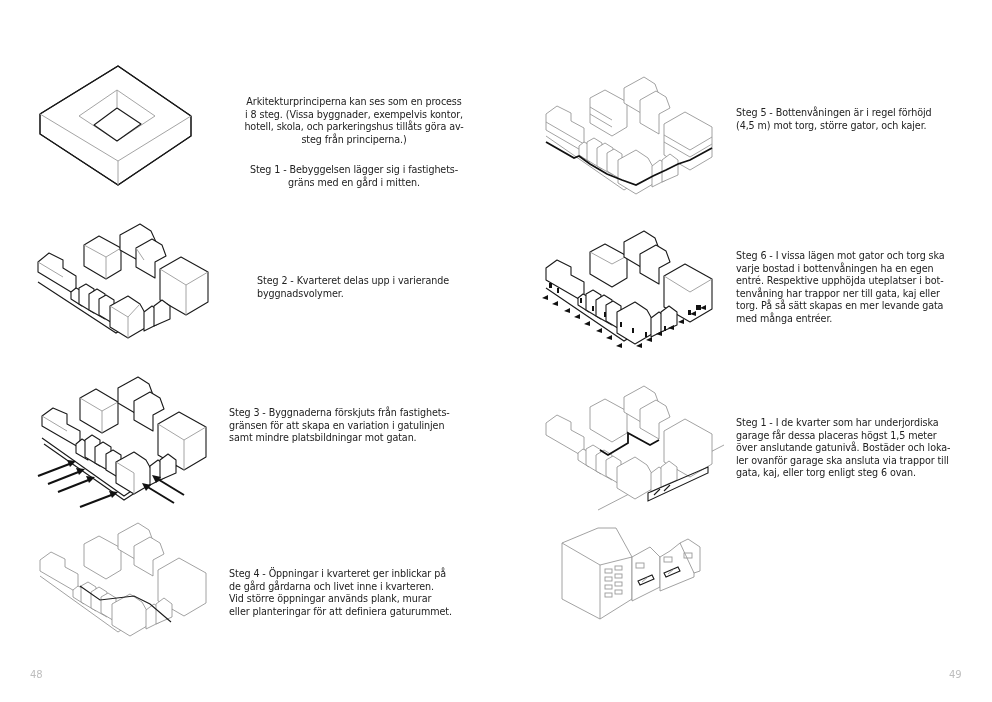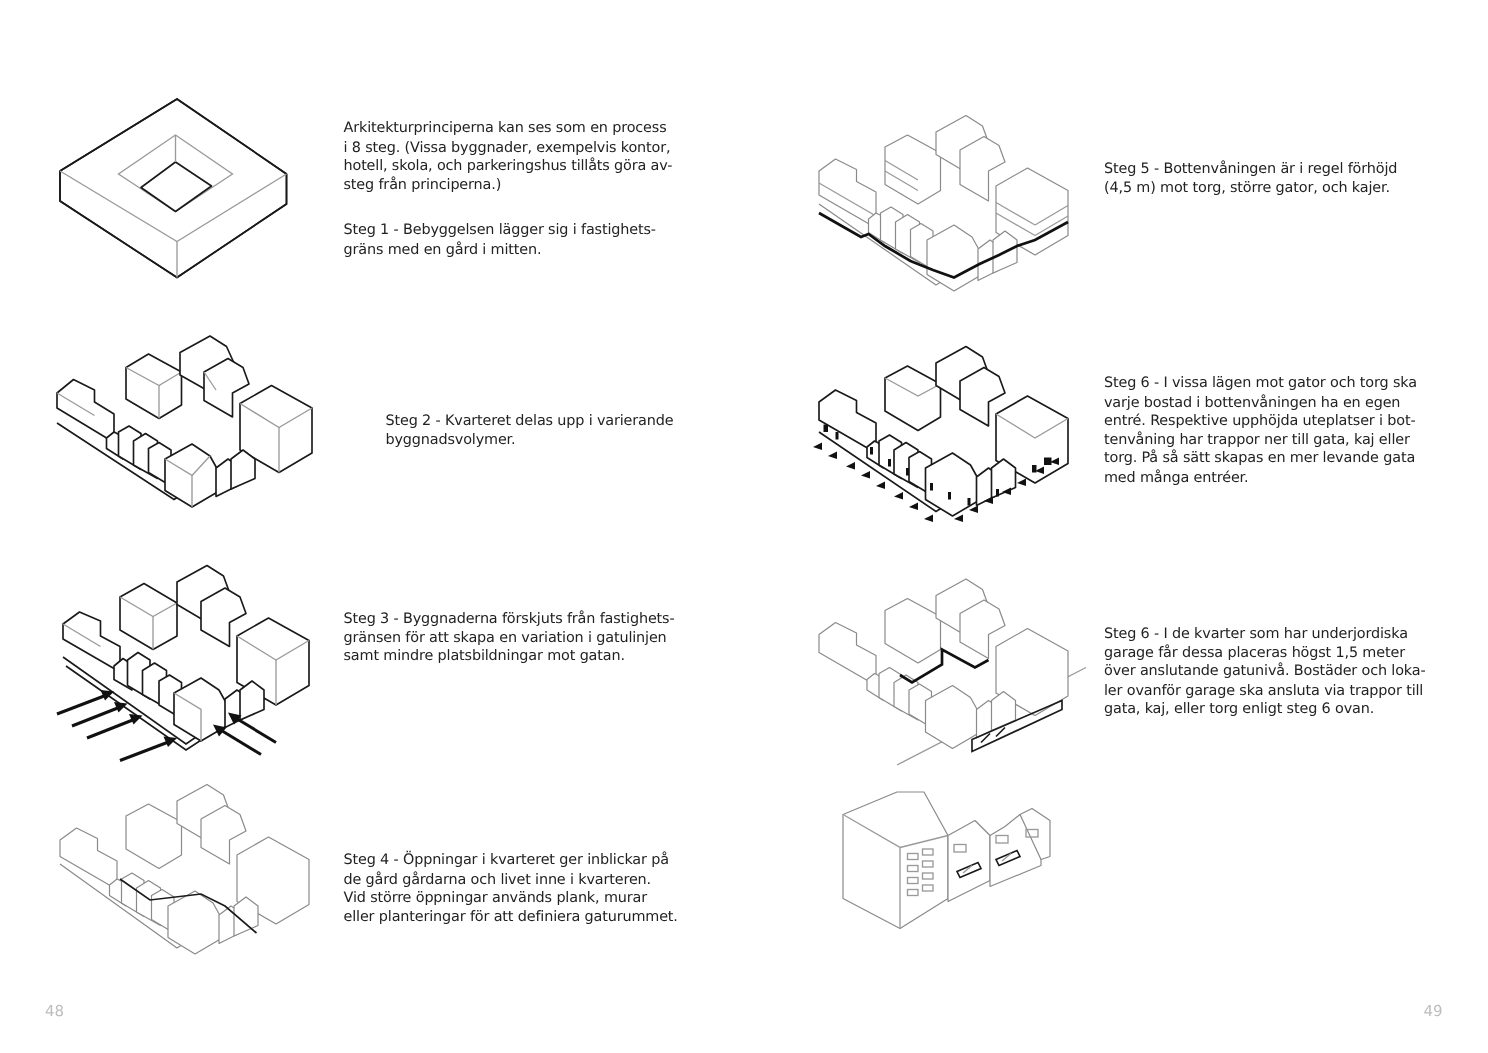--- a/index.html
+++ b/index.html
@@ -39,21 +39,21 @@
         <polyline class="ln" points="153,52 153,72 80,121 2,70 2,50"></polyline>
         <polyline class="g" points="2,50 80,97 153,52"></polyline>
         <line class="g" x1="80" y1="97" x2="80" y2="121"></line>
 
         <polygon class="g" points="79,26 117,52 79,77 41,52"></polygon>
 
         <polygon class="k" points="79,44 103,60 79,77 56,61"></polygon>
         <line class="g" x1="79" y1="26" x2="79" y2="44"></line>
       </svg>
     </div>
-    <div class="txt" style="left:229px; top:80px; width:250px;">
+    <div class="txt" style="left:229px; top:96px; width:250px;text-align:center;">
       <p>
         <span>Arkitekturprinciperna kan ses som en process</span><br>
         <span>i 8 steg. (Vissa byggnader, exempelvis kontor,</span><br>
         <span>hotell, skola, och parkeringshus tillåts göra av-</span><br>
         <span>steg från principerna.)</span>
       </p>
       <p>
         <span>Steg 1 - Bebyggelsen lägger sig i fastighets-</span><br>
         <span>gräns med en gård i mitten.</span>
       </p>
@@ -287,21 +287,21 @@
         <polygon class="lg" points="111,90 119,84 125,88 125,102 111,109"></polygon>
         <polygon class="lg" points="121,84 129,78 137,84 137,97 121,104"></polygon>
         <polyline class="thick" points="60,67 68,72 88,60 88,50 110,62 119,57"></polyline>
         <polygon class="ln" points="108,110 168,84 168,90 108,118"></polygon>
         <line class="ln" x1="114" y1="112" x2="120" y2="106"></line>
         <line class="ln" x1="124" y1="108" x2="130" y2="102"></line>
       </svg>
     </div>
     <div class="txt" style="left:240px; top:417px; width:240px;">
       <p>
-        <span>Steg 6 - I de kvarter som har underjordiska</span><br>
+        <span>Steg 1 - I de kvarter som har underjordiska</span><br>
         <span>garage får dessa placeras högst 1,5 meter</span><br>
         <span>över anslutande gatunivå. Bostäder och loka-</span><br>
         <span>ler ovanför garage ska ansluta via trappor till</span><br>
         <span>gata, kaj, eller torg enligt steg 6 ovan.</span>
       </p>
     </div>
 
     <div class="fig" style="left:64px; top:527px;">
       <svg width="145" height="100" viewBox="0 0 145 100">
         <polygon class="lg" points="2,16 38,1 56,1 72,30 72,72 40,92 2,72"></polygon>

